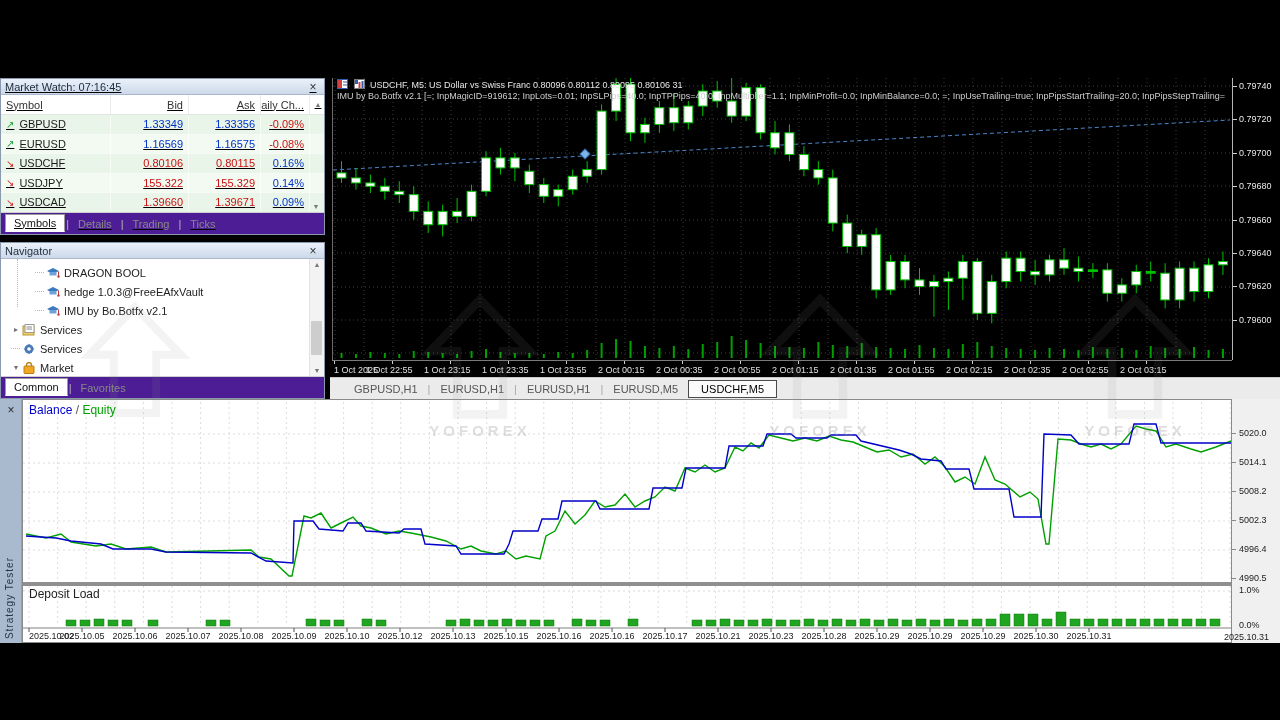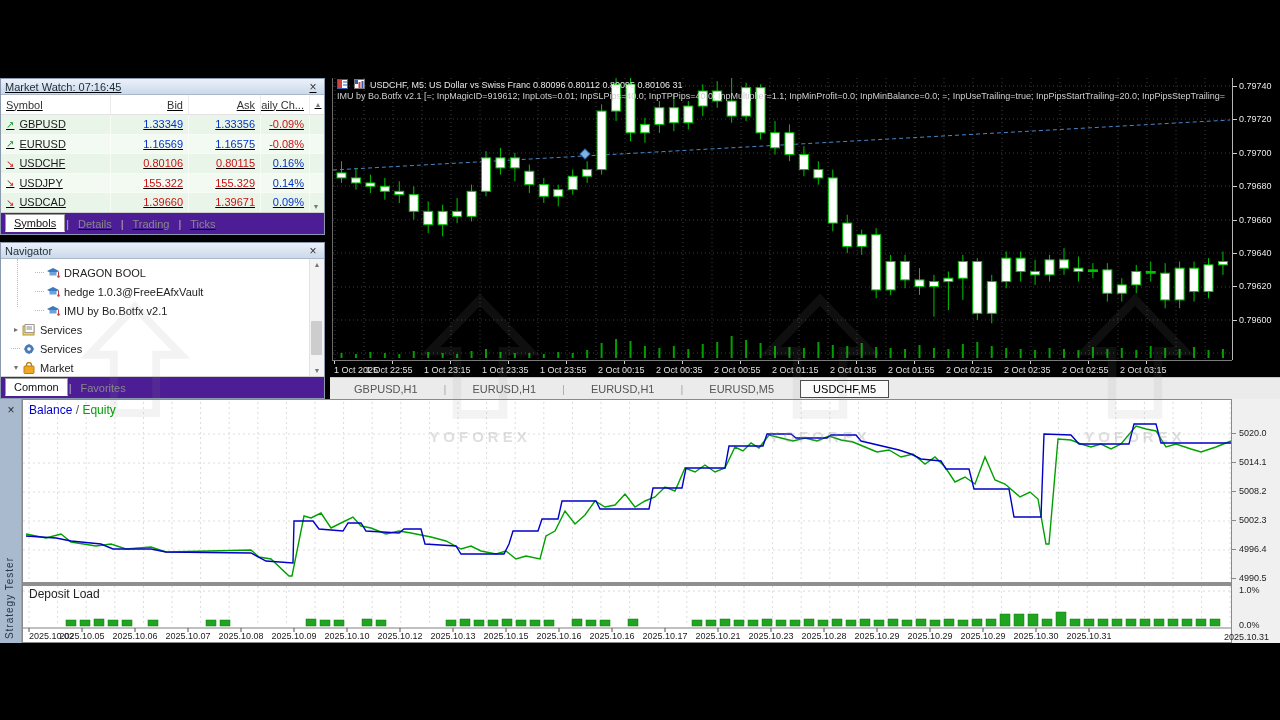--- a/index.html
+++ b/index.html
@@ -43,38 +43,38 @@
   .chart-overlay .l2{color:#cfcfcf;}
   .mini-ico{display:inline-block;width:11px;height:10px;vertical-align:-1px;margin-right:3px;}
   .time-axis{position:absolute;background:#000;border-top:1px solid #7a7a7a;color:#e0e0e0;font-size:9px;}
   .time-lab{position:absolute;top:4px;white-space:nowrap;}
   .time-tick{position:absolute;top:0;width:1px;height:3px;background:#cfcfcf;}
   .price-axis{position:absolute;background:#000;border-left:1px solid #b5b5b5;color:#e8e8e8;font-size:9px;}
   .price-lab{position:absolute;left:6px;white-space:nowrap;}
   .price-tick{position:absolute;left:0;width:4px;height:1px;background:#cfcfcf;}
   
   .chart-tabbar{position:absolute;background:#ebebeb;border-top:1px solid #c8c8c8;display:flex;align-items:center;
-                font-size:11px;color:#555;padding-left:14px;gap:16px;}
+                font-size:11px;color:#555;padding-left:14px;}
   .chart-tabbar .ctab{padding:2px 10px;white-space:nowrap;}
   .chart-tabbar .ctab.active{background:#fbfbfb;border:1px solid #4a4a4a;color:#000;padding:2px 12px;}
   .chart-tabbar .csep{color:#aaa;}
   
   .tester-strip{position:absolute;background:#a9bacf;border-right:1px solid #8fa2b8;}
   .tester-strip .xbtn{position:absolute;top:4px;left:4px;color:#2b2b2b;}
   .vlabel{position:absolute;bottom:4px;left:4px;writing-mode:vertical-rl;transform:rotate(180deg);
           font-size:10px;color:#24364d;letter-spacing:1px;white-space:nowrap;}
   .tester-panel{position:absolute;background:#fff;border:1px solid #8a8a8a;}
   .legend{position:absolute;left:6px;top:3px;font-size:12px;z-index:6;background:rgba(255,255,255,.0);}
   .tester-axis{position:absolute;background:#f0f0f0;font-size:9px;color:#222;}
   .taxis-lab{position:absolute;left:7px;white-space:nowrap;}
   .taxis-tick{position:absolute;left:0;width:4px;height:1px;background:#888;}
   
   .wm{position:absolute;z-index:5;pointer-events:none;text-align:center;}
   .wm svg{display:block;margin:0 auto;opacity:.10;}
-  .wm .wmtext{font-size:15px;font-weight:bold;letter-spacing:4px;color:#8d8d8d;opacity:.28;margin-top:6px;}
+  .wm .wmtext{font-size:15px;font-weight:bold;letter-spacing:4px;color:#8d8d8d;opacity:.28;margin-top:0;}
 </style>
 </head>
 <body>
 
 <div class="screen">
 
   <div class="panel" id="market-watch" style="left:0;top:78px;width:325px;height:157px;text-decoration:underline;">
     <div class="titlebar">
       <span class="t">Market Watch: 07:16:45</span>
       <span class="xbtn">×</span>

